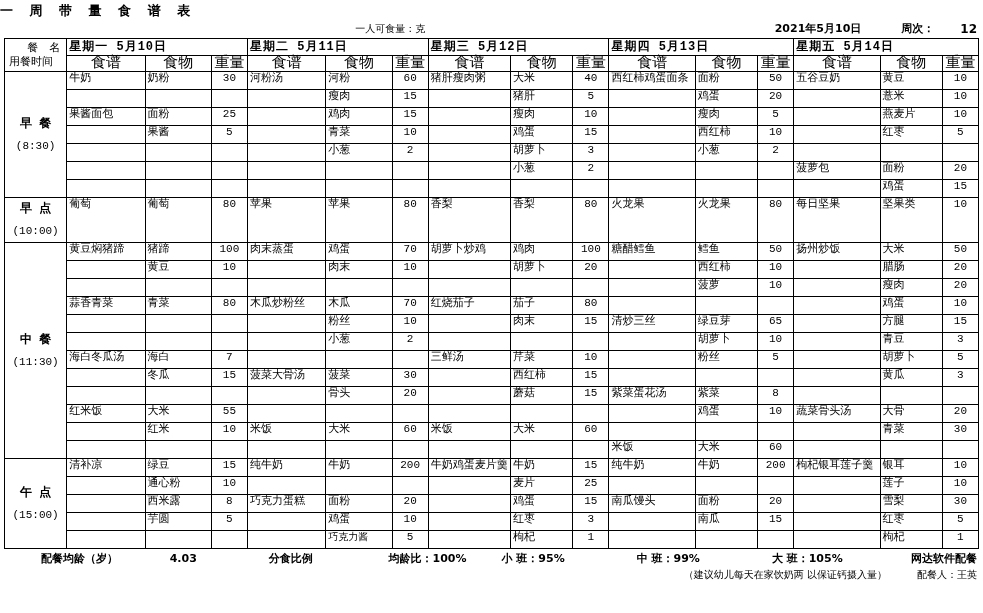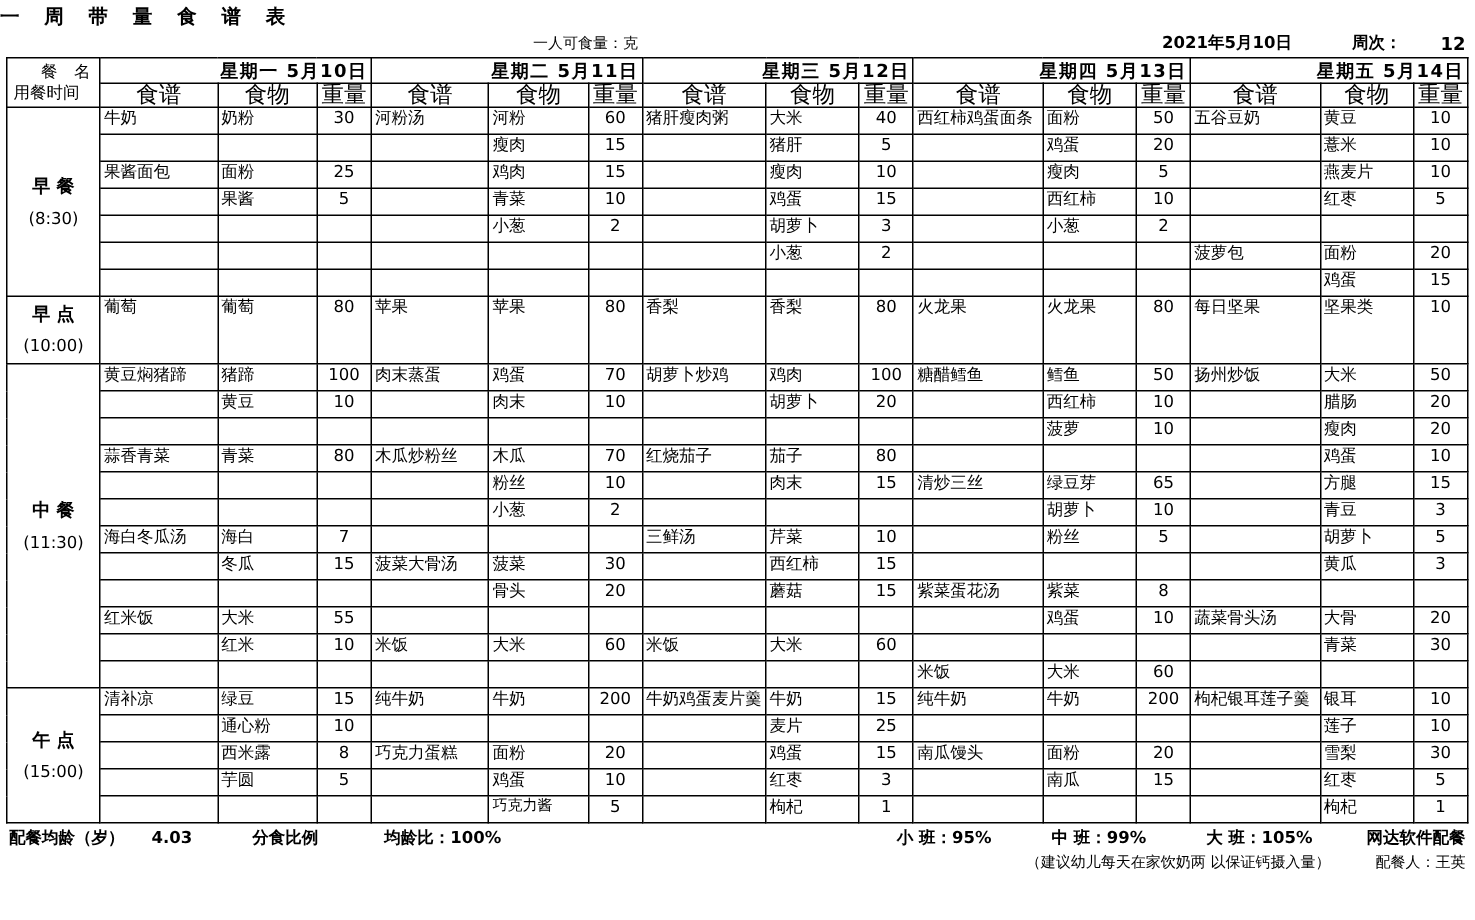--- a/index.html
+++ b/index.html
@@ -28,31 +28,32 @@
   }
   .subbar .unit{margin-left:34px;}
   .subbar .spacer{flex:1;}
   .subbar .date{margin-right:40px;font-size:11px;}
   .subbar .week{margin-right:26px;font-size:11px;}
   table{
     border-collapse:collapse;
     width:975px;
     margin:0 4px;
     table-layout:fixed;
+    font-family:Liberation Mono, monospace;
   }
   td,th{
     border:1px solid #000;
     font-size:11px;
     padding:0 2px;
     vertical-align:top;
     line-height:13px;
     font-weight:normal;
   }
   .hdr-day{
-    text-align:right;
+    text-align:left;
     font-weight:bold;
     font-size:12px;
     letter-spacing:1px;
     height:16px;
     vertical-align:middle;
   }
   .hdr-sub{
     text-align:center;
     font-size:15px;
     height:15px;
@@ -80,21 +81,21 @@
   .dish{white-space:nowrap;overflow:hidden;}
   .food{white-space:nowrap;overflow:hidden;}
   .amt{text-align:center;white-space:nowrap;}
   .footer1{
     display:flex;
     align-items:center;
     font-size:11px;
     font-weight:bold;
     padding:2px 6px 0 6px;
   }
-  .footer1 .seg{white-space:nowrap;}
+  .footer1 .seg{white-space:nowrap;margin-left:35px;}
   .footer1 .sp{flex:1;}
   .footer2{
     display:flex;
     align-items:center;
     font-size:10px;
     padding:2px 6px 0 6px;
     color:#000;
   }
   .footer2 .sp{flex:1;}
   .note{font-size:10px;}

